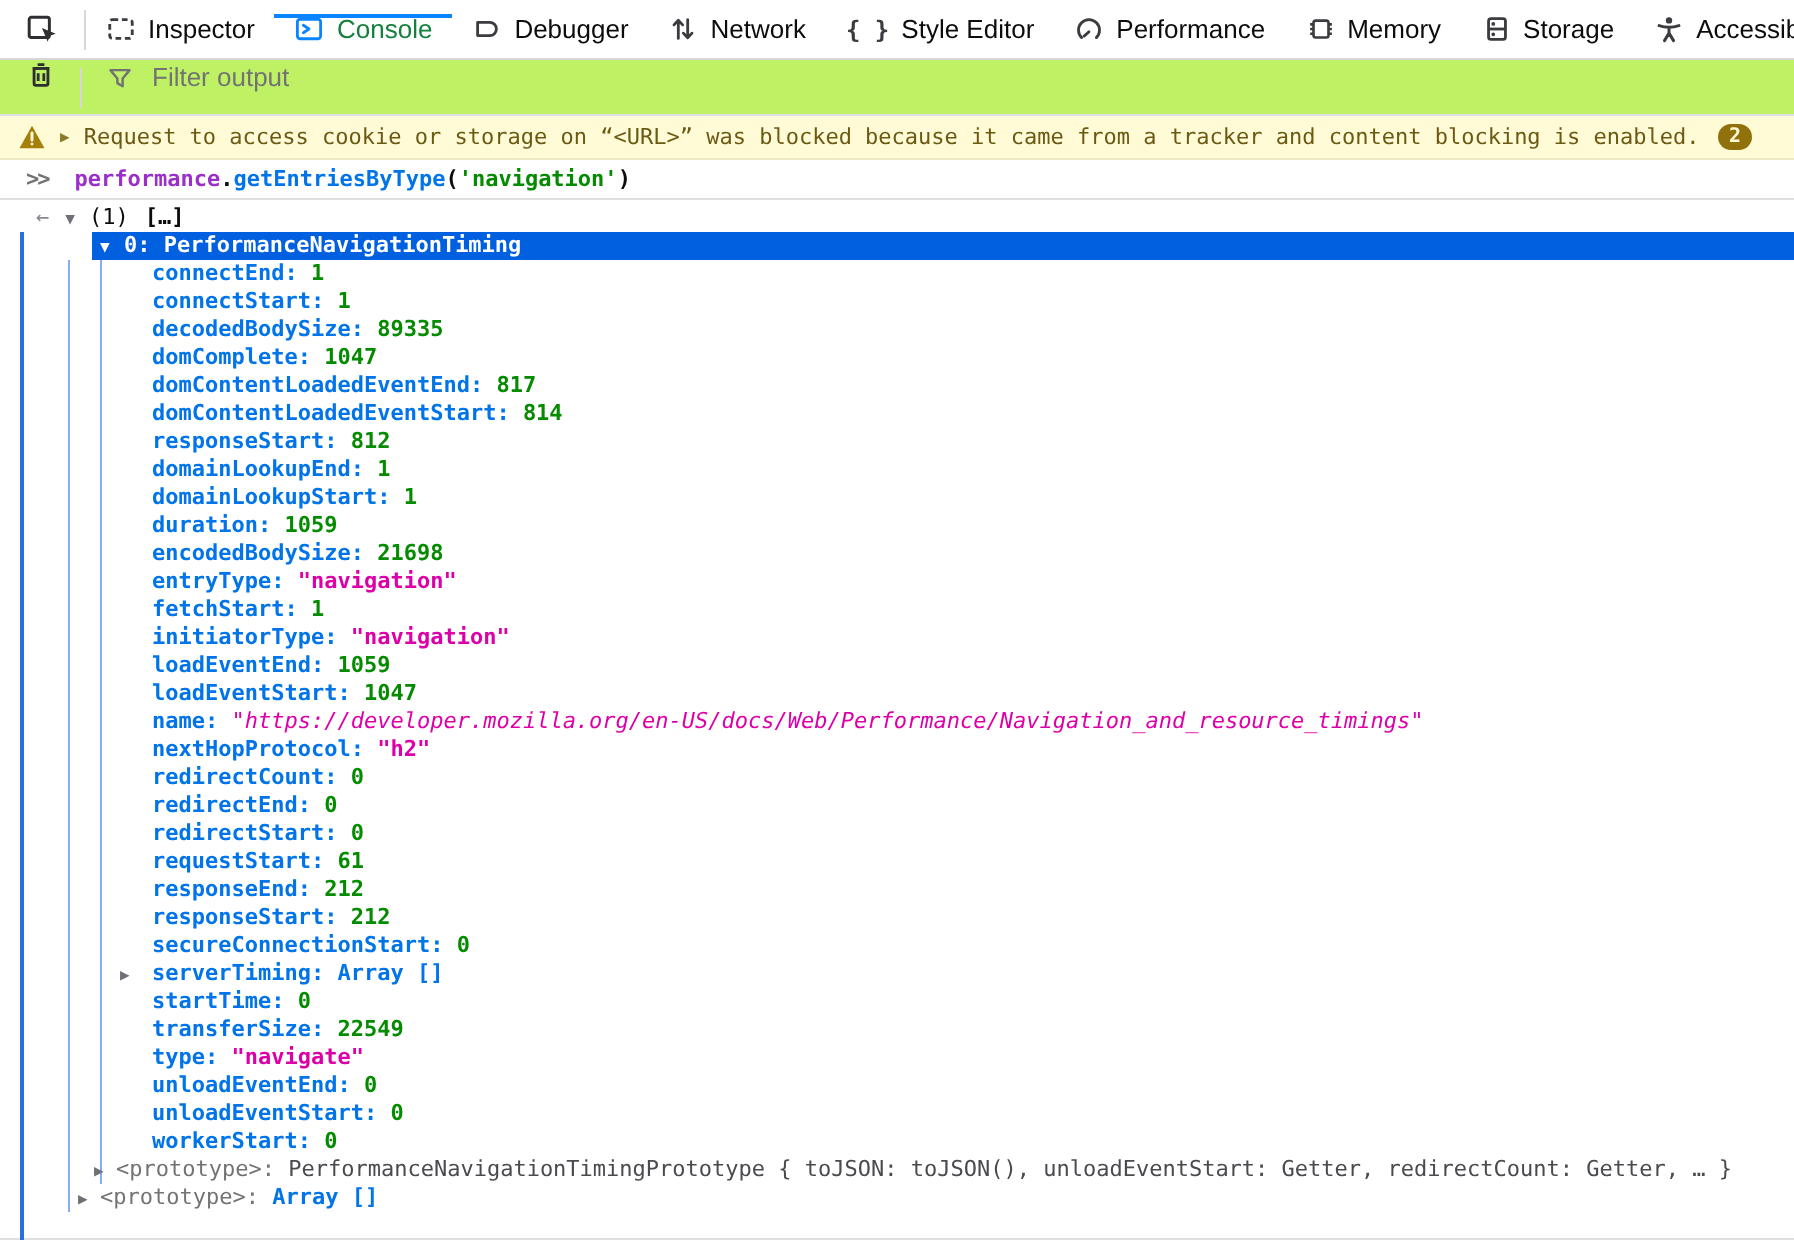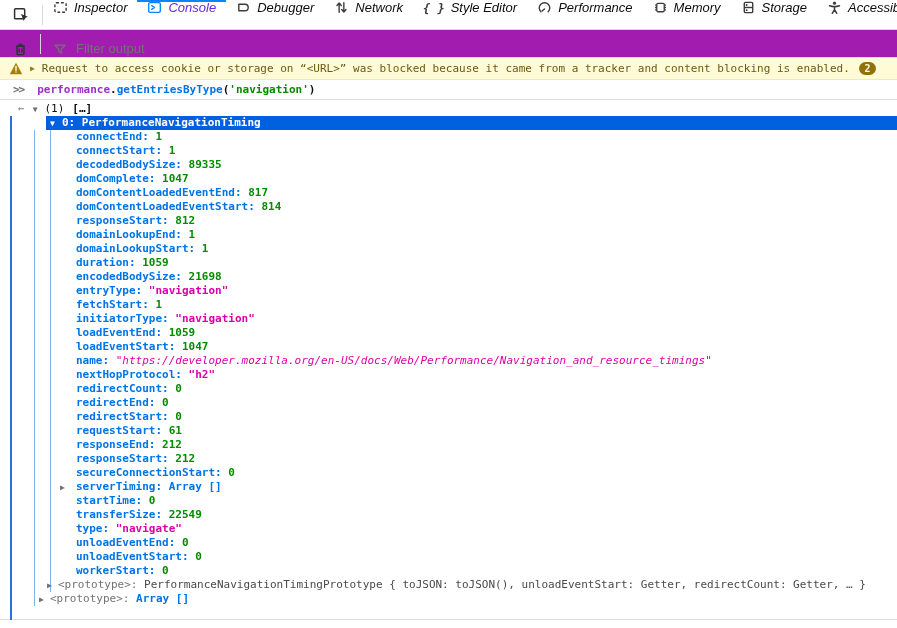--- a/index.html
+++ b/index.html
@@ -6,29 +6,29 @@
   html,body { margin:0; padding:0; }
   body {
     width:897px; height:628px; overflow:hidden;
     background:#fff; color:#0c0c0d;
     font-family:"Liberation Sans", sans-serif;
   }
   
   .toolbar { height:30px; display:flex; align-items:stretch; border-bottom:1px solid #d7d7db; background:#fff; overflow:hidden; }
   .pick-btn { width:42px; display:flex; align-items:center; justify-content:center; color:#2f2f33; }
   .vsep { width:1px; height:20px; background:#d7d7db; align-self:center; }
-  .tabs { display:flex; align-items:flex-start; flex:1; overflow:hidden;font-style:italic; }
+  .tabs { display:flex; align-items:center; flex:1; overflow:hidden; }
   .tab { position:relative; display:flex; align-items:center; gap:6px; padding:0 10px; font-size:13px; color:#0c0c0d; white-space:nowrap; cursor:default; }
   .tab .ticon { color:#3b3b40; display:flex; }
-  .tab.active { color:#6d28d9; }
+  .tab.active { color:#15803d; }
   .tab.active .ticon { color:#0a84ff; }
   .tab.active::before { content:""; position:absolute; top:0; left:0; right:0; height:2px; background:#0a84ff; }
   .icon-text { font-family:"DejaVu Sans Mono", monospace; font-size:12px; font-weight:bold; }
   
-  .filter-bar { height:28px; display:flex; align-items:flex-end; border-bottom:1px solid #e0e0e2; background:#a21caf; }
+  .filter-bar { height:28px; display:flex; align-items:flex-start; border-bottom:1px solid #e0e0e2; background:#bef264; }
   .trash-btn { width:40px; display:flex; align-items:center; justify-content:center; color:#2f2f33; }
   .filter-input-wrap { display:flex; align-items:center; gap:7px; flex:1; padding-left:12px; }
   .filter-input-wrap input { border:none; outline:none; flex:1; font-size:13px; color:#0c0c0d; background:transparent; }
   .filter-input-wrap input::placeholder { color:#737373; }
   .funnel { color:#737373; display:flex; }
   
   .warning-row { height:22px; display:flex; align-items:center; background:#fffbd6; border-bottom:1px solid #efe9c3;
     font-family:"DejaVu Sans Mono", monospace; font-size:11px; color:#6c5914; }
   .warn-icon { margin:0 7px 0 9px; display:flex; }
   .warn-twisty { font-size:8px; color:#8a7a2a; margin-right:7px; }

